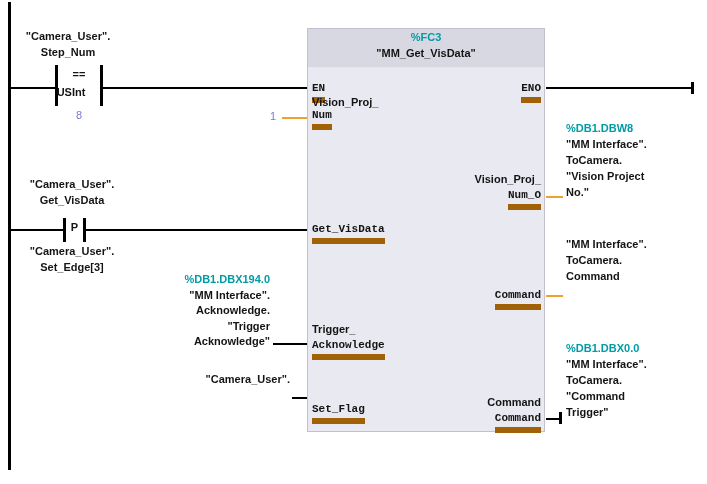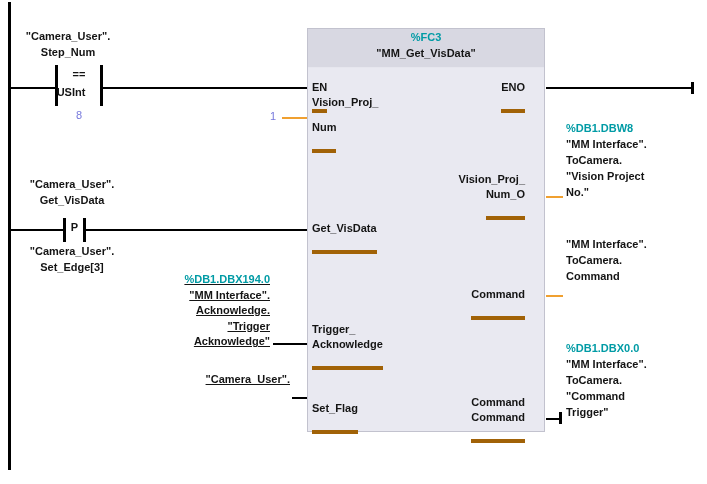--- a/index.html
+++ b/index.html
@@ -8,35 +8,35 @@
     font-family:"Liberation Sans",sans-serif;font-size:11px;font-weight:bold;
     color:#141414;overflow:hidden;
   }
   .abs{position:absolute;}
   .wire{position:absolute;height:2px;background:#000;}
   .wire.orange{background:#F0A030;}
   .vbar{position:absolute;width:3px;background:#000;}
   .center{text-align:center;}
   .right{text-align:right;}
   .lh16{line-height:16px;}
-  .lh155{line-height:15.5px;text-decoration:underline;}
+  .lh155{line-height:15.5px;}
   .addr{color:#009BA5;}
   .const{color:#7678DC;font-weight:normal;}
   .fb{
     position:absolute;left:307px;top:28px;width:238px;height:404px;
     background:#E9E9F1;border:1px solid #C2C2CE;box-sizing:border-box;
   }
   .fb-header{
     position:absolute;left:0;top:0;width:100%;height:39px;
     background:#D8D8E2;border-bottom:1px solid #E6E6EE;box-sizing:border-box;
   }
   .port{position:absolute;line-height:13px;white-space:nowrap;}
   .port.l{left:312px;}
-  .port.r{right:182px;text-align:right;}
-  .u{border-bottom:4px solid #a16207;padding-bottom:16px;}
+  .port.r{right:166px;text-align:right;}
+  .u{border-bottom:6px solid #a16207;padding-bottom:3px;font-family:Liberation Mono, monospace;}
 </style>
 </head>
 <body>
 
 <div class="vbar" style="left:8px;top:2px;height:468px;"></div>
 
 <div class="abs center lh16" style="left:10px;top:28px;width:116px;">
   <div>"Camera_User".</div>
   <div>Step_Num</div>
 </div>
@@ -80,21 +80,21 @@
 <div class="wire" style="left:292px;top:397px;width:15px;"></div>
 
 <div class="fb">
   <div class="fb-header"></div>
 </div>
 <div class="abs center addr" style="left:307px;top:31px;width:238px;">%FC3</div>
 <div class="abs center" style="left:307px;top:47px;width:238px;">"MM_Get_VisData"</div>
 
 <div class="port l" style="top:81px;"><span class="u">EN</span></div>
 <div class="port l" style="top:96px;"><span>Vision_Proj_</span></div>
-<div class="port l" style="top:121px;"><span class="u">Num</span></div>
+<div class="port l" style="top:108px;"><span class="u">Num</span></div>
 <div class="port l" style="top:222px;"><span class="u">Get_VisData</span></div>
 <div class="port l" style="top:323px;"><span>Trigger_</span></div>
 <div class="port l" style="top:338px;"><span class="u">Acknowledge</span></div>
 <div class="port l" style="top:402px;"><span class="u">Set_Flag</span></div>
 
 <div class="port r" style="top:81px;"><span class="u">ENO</span></div>
 <div class="port r" style="top:173px;"><span>Vision_Proj_</span></div>
 <div class="port r" style="top:188px;"><span class="u">Num_O</span></div>
 <div class="port r" style="top:288px;"><span class="u">Command</span></div>
 <div class="port r" style="top:396px;"><span>Command</span></div>

